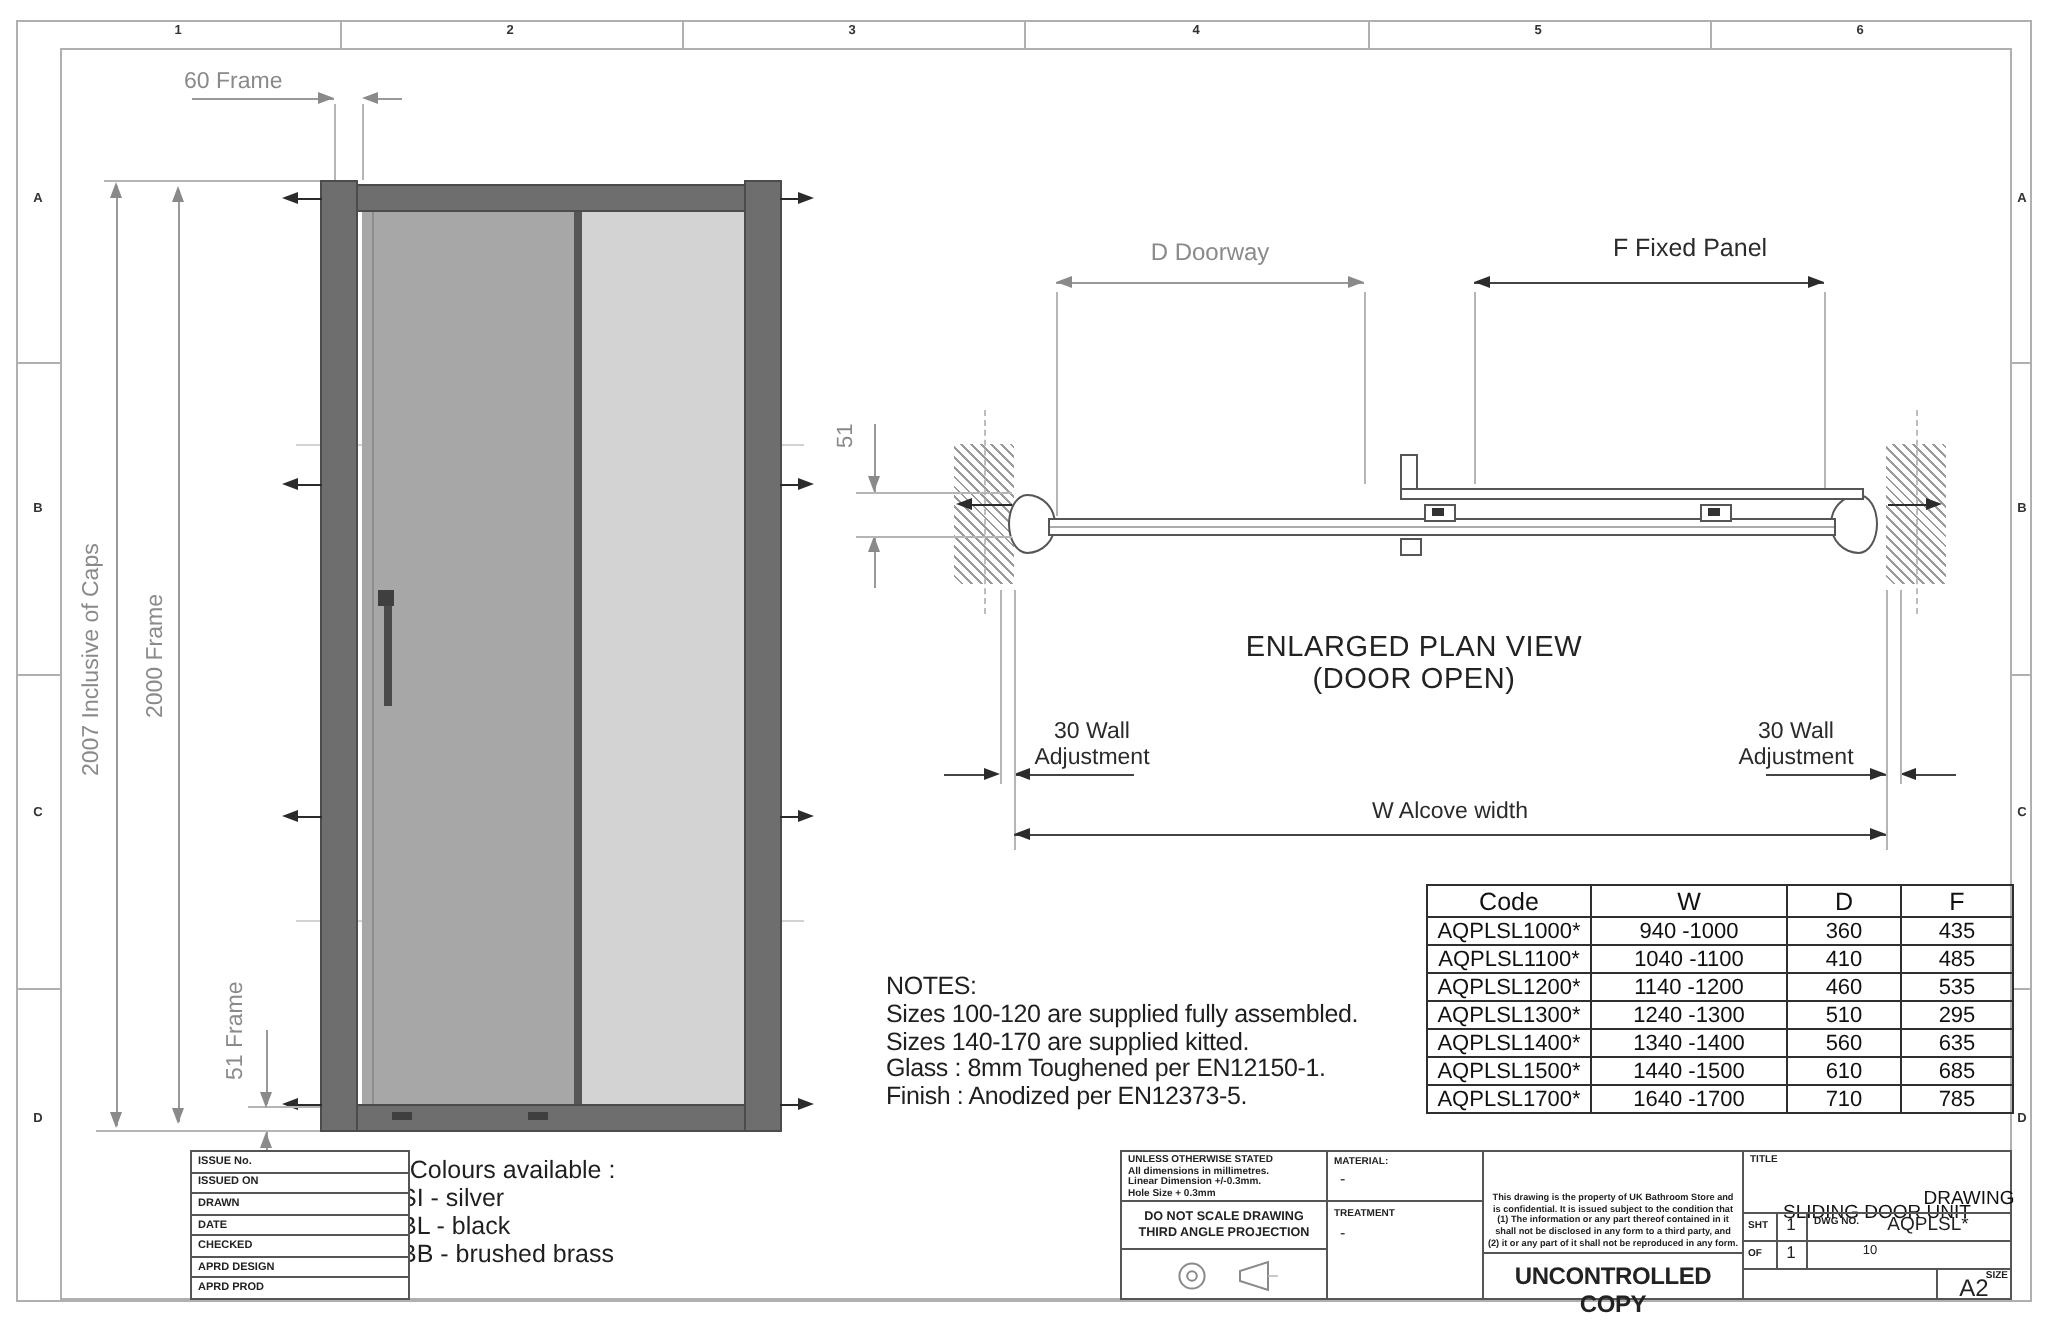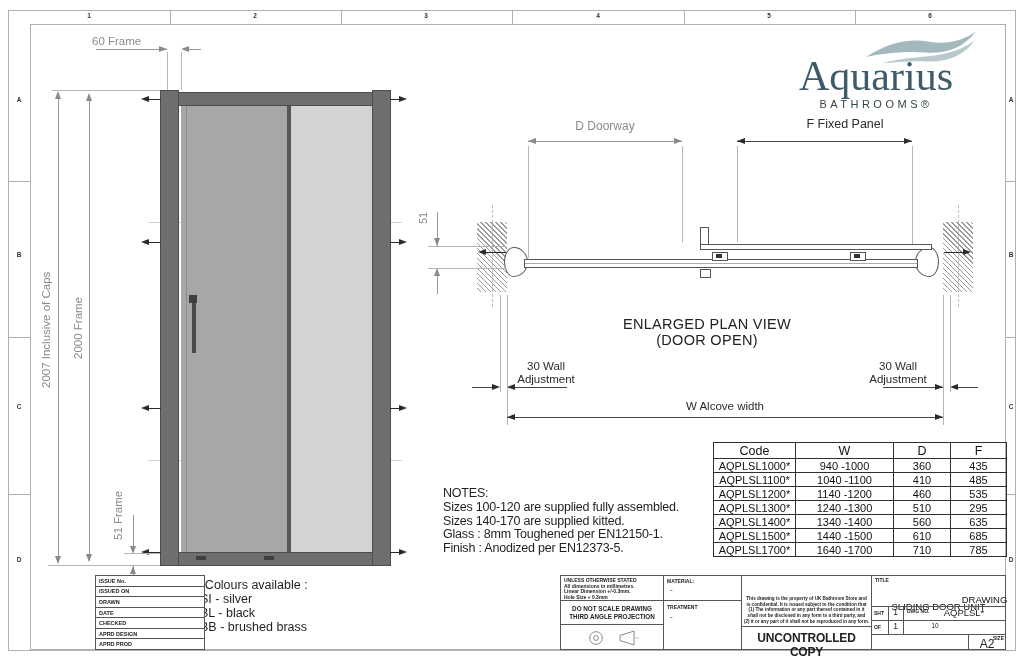--- a/index.html
+++ b/index.html
@@ -58,28 +58,20 @@
   <span class="zlbl" style="left:920px;top:12px;width:20px;">6</span>
   <span class="zlbl" style="left:11px;top:96px;width:16px;">A</span>
   <span class="zlbl" style="left:11px;top:251px;width:16px;">B</span>
   <span class="zlbl" style="left:11px;top:403px;width:16px;">C</span>
   <span class="zlbl" style="left:11px;top:556px;width:16px;">D</span>
   <span class="zlbl" style="left:1006px;top:96px;width:10px;">A</span>
   <span class="zlbl" style="left:1006px;top:251px;width:10px;">B</span>
   <span class="zlbl" style="left:1006px;top:403px;width:10px;">C</span>
   <span class="zlbl" style="left:1006px;top:556px;width:10px;">D</span>
 
-  <div class="abs" style="left:770px;top:28px;width:212px;height:84px;">
-    <svg style="position:absolute;left:88px;top:2px;" width="126" height="36" viewBox="0 0 130 40">
-      <path d="M4 30 C 28 14, 52 9, 74 13 C 96 17, 114 10, 126 2 C 112 20, 92 27, 70 25 C 48 23, 22 26, 4 30 Z" fill="#a4b9be"></path>
-      <path d="M22 37 C 46 30, 68 31, 88 27 C 104 24, 116 18, 124 12 C 114 28, 94 36, 72 35 C 54 34, 36 36, 22 37 Z" fill="#b9c9cd"></path>
-    </svg>
-    <div class="t" style="left:0;top:24px;width:212px;text-align:center;font-family:'Liberation Serif',serif;font-size:42px;color:#3d5b68;">Aquarius</div>
-    <div class="t" style="left:0;top:70px;width:212px;text-align:center;font-size:11px;letter-spacing:3.5px;color:#33454c;">BATHROOMS®</div>
-  </div>
 
   <div class="hl" style="left:148px;top:222px;width:254px;background:#d2d2d2;"></div>
   <div class="hl" style="left:148px;top:460px;width:254px;background:#d2d2d2;"></div>
 
   <div class="door-part" style="left:160px;top:90px;width:19px;height:476px;background:#6e6e6e;"></div>
   <div class="door-part" style="left:372px;top:90px;width:19px;height:476px;background:#6e6e6e;"></div>
   <div class="door-part" style="left:178px;top:92px;width:195px;height:14px;background:#6e6e6e;"></div>
   <div class="door-part" style="left:178px;top:552px;width:195px;height:14px;background:#6e6e6e;"></div>
   <div class="abs" style="left:181px;top:106px;width:106px;height:446px;background:#a7a7a7;"></div>
   <div class="vl" style="left:186px;top:106px;height:446px;background:#8d8d8d;"></div>

